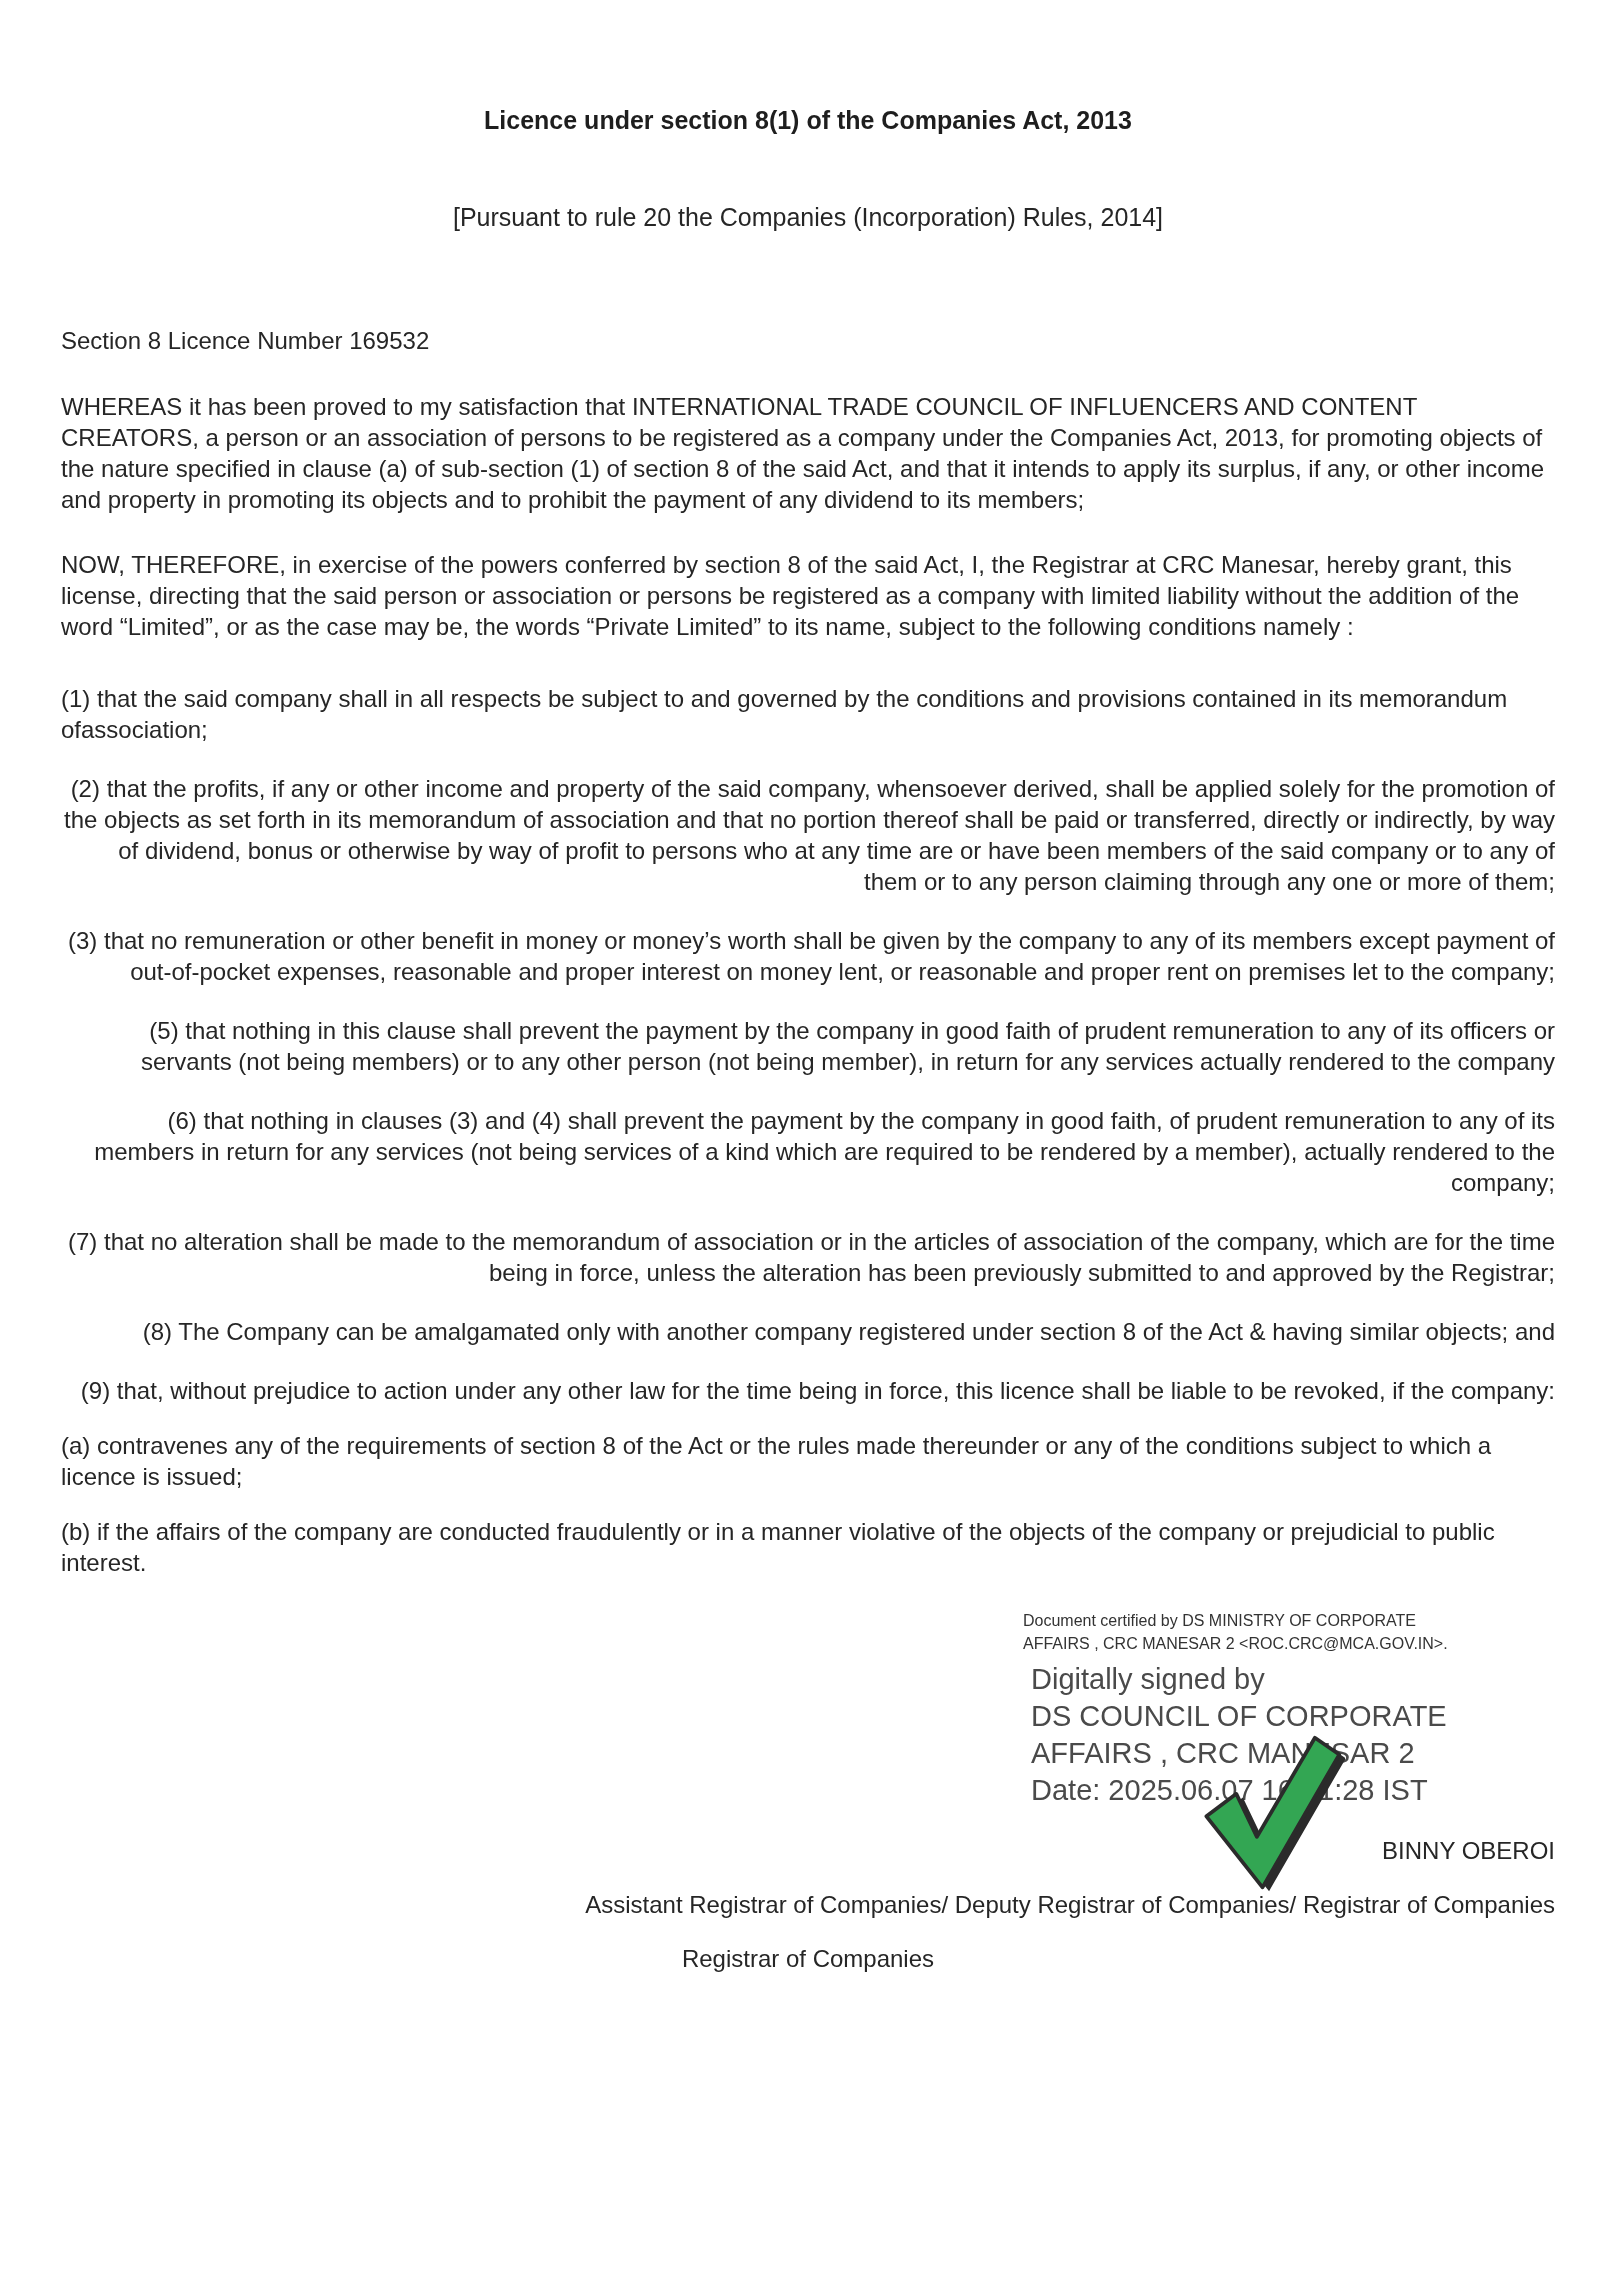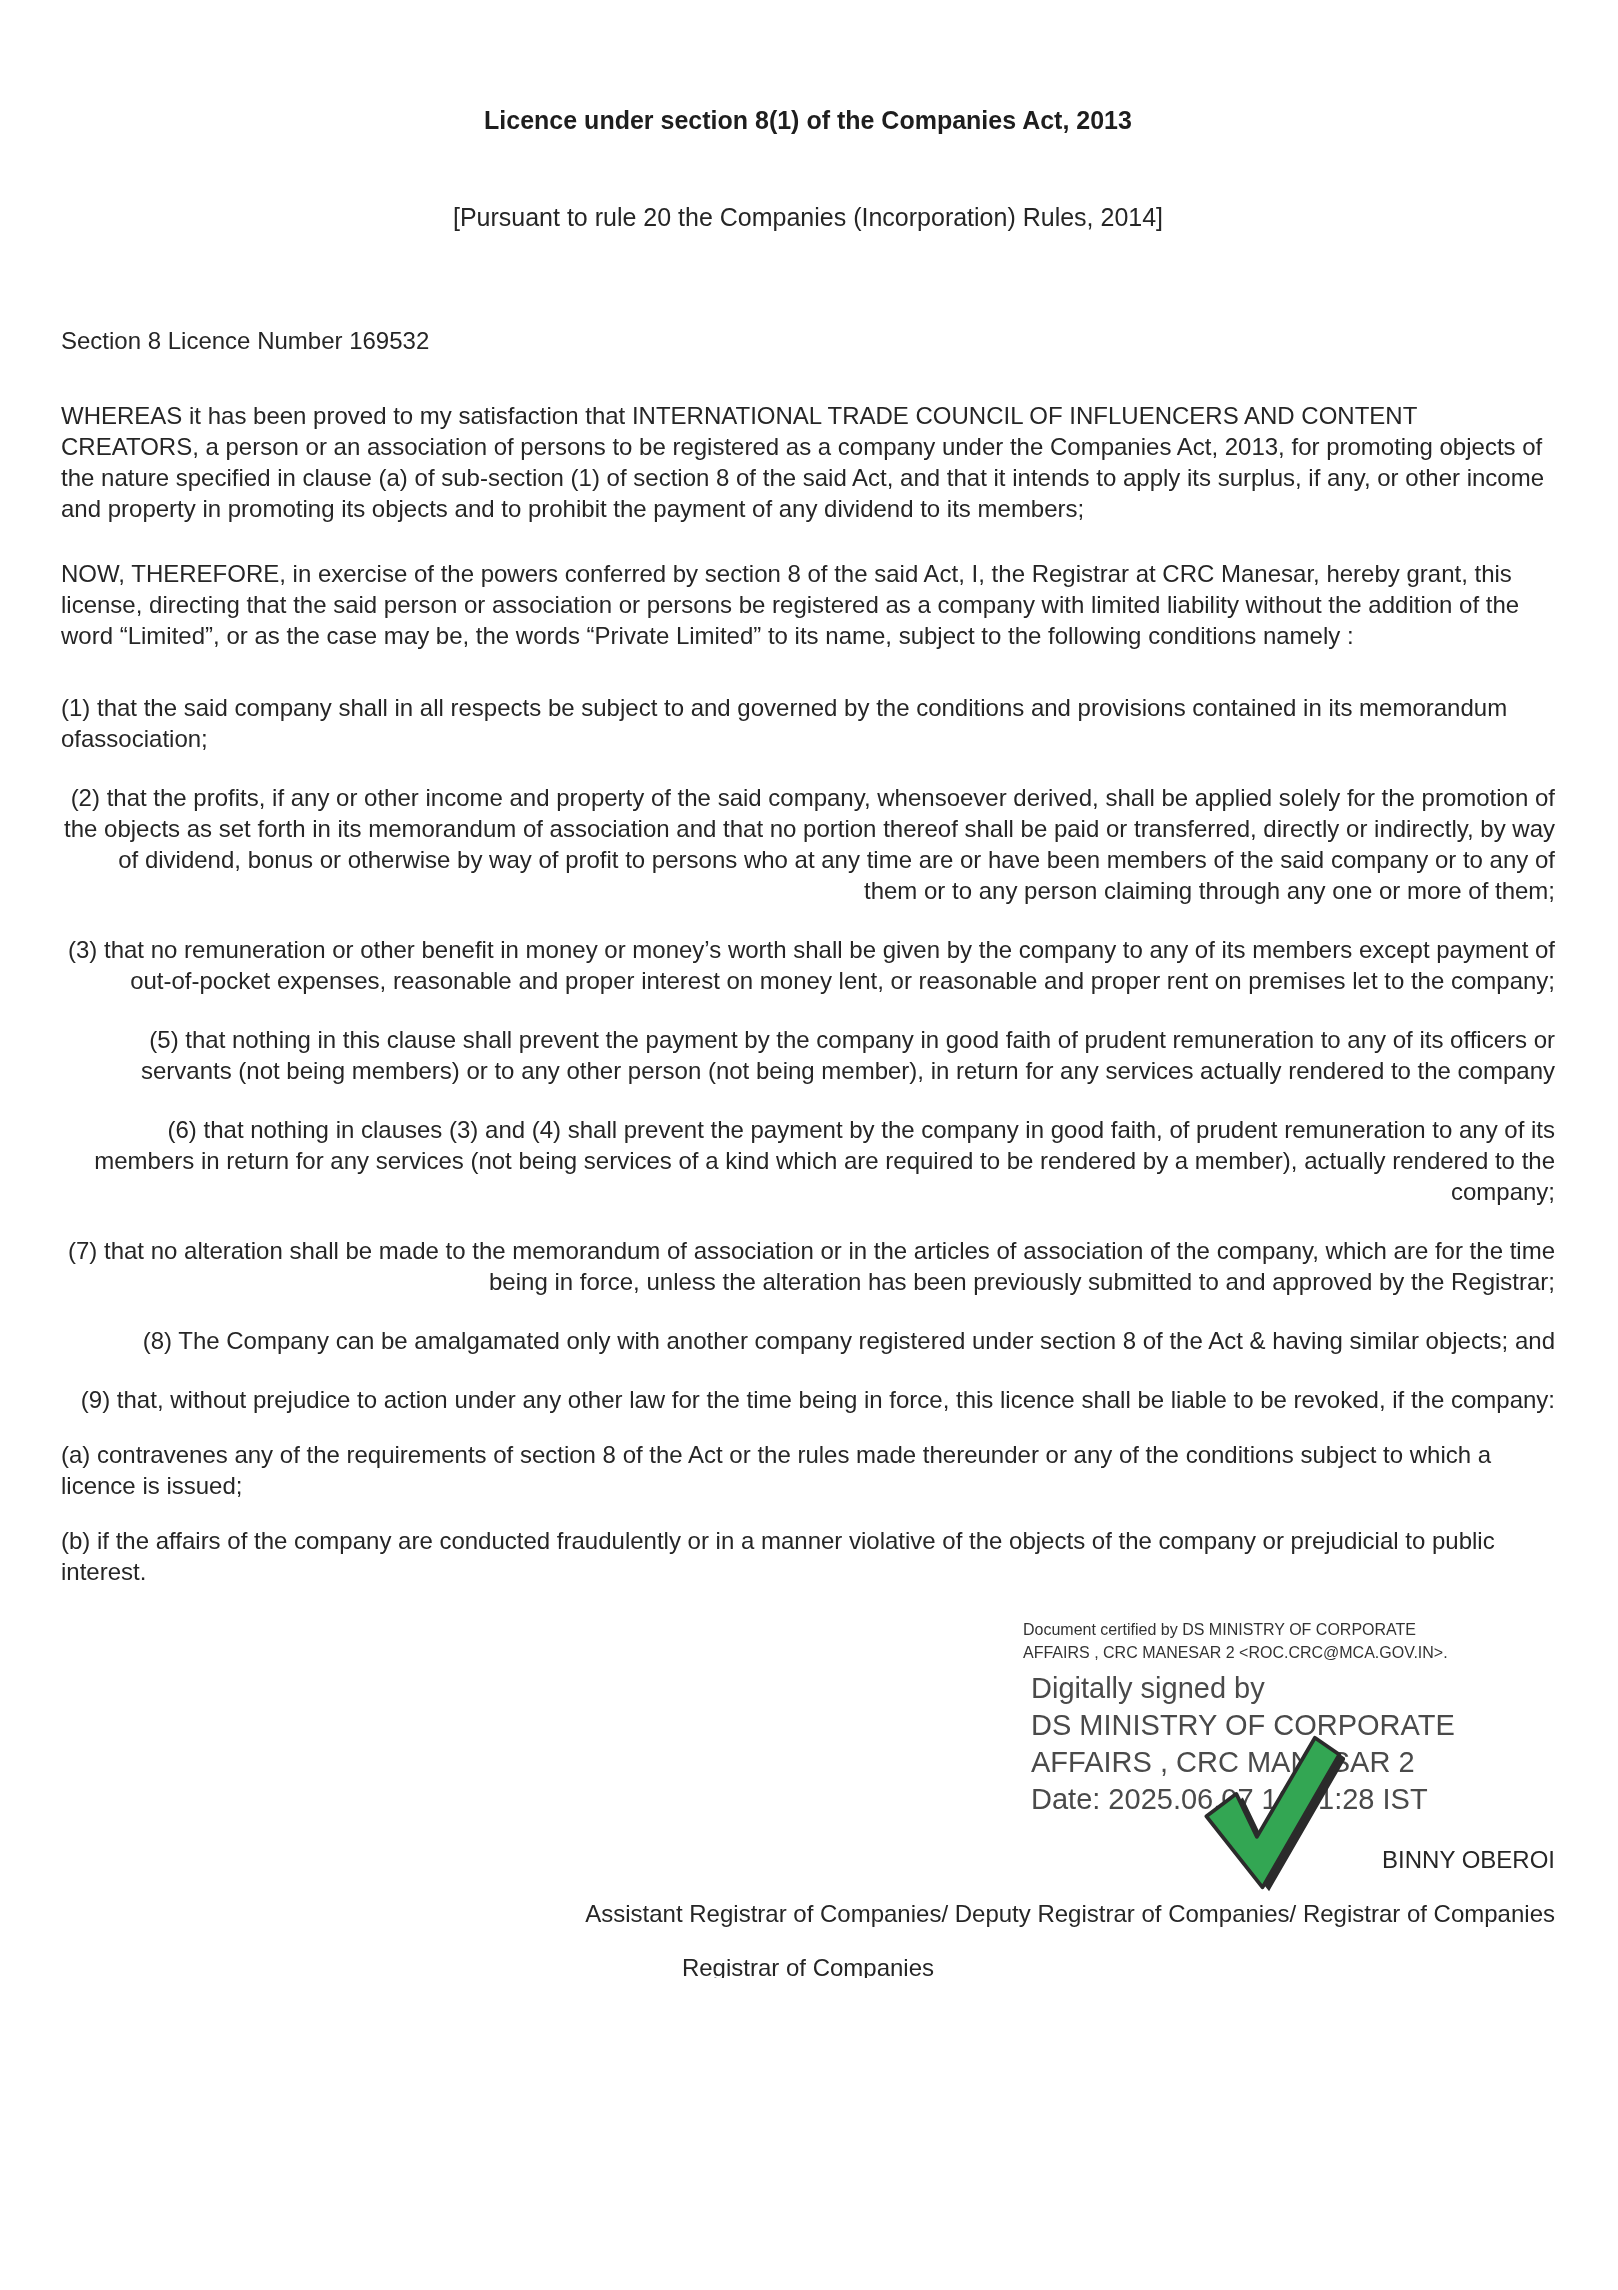--- a/index.html
+++ b/index.html
@@ -38,21 +38,21 @@
   .licence-no {
     margin-top: 92px;
     font-size: 24px; line-height: 31px;
     color: #262626;
   }
   .para {
     font-size: 24px; line-height: 31px;
     color: #262626;
     text-align: left;
   }
-  .whereas { margin-top: 44px; }
+  .whereas { margin-top: 35px; }
   .now { margin-top: 34px; }
   .cond-first { margin-top: 41px; }
   .cond { margin-top: 28px; text-align: right; }
   .sub { margin-top: 24px; }
   .cert-note {
     margin-top: 32px;
     margin-left: 962px;
     width: 455px;
     font-size: 16px; line-height: 22.5px;
     color: #333333;
@@ -114,21 +114,21 @@
     <p class="para cond">(8) The Company can be amalgamated only with another company registered under section 8 of the Act &amp; having similar objects; and</p>
     <p class="para cond">(9) that, without prejudice to action under any other law for the time being in force, this licence shall be liable to be revoked, if the company:</p>
 
     <p class="para sub">(a) contravenes any of the requirements of section 8 of the Act or the rules made thereunder or any of the conditions subject to which a licence is issued;</p>
     <p class="para sub">(b) if the affairs of the company are conducted fraudulently or in a manner violative of the objects of the company or prejudicial to public interest.</p>
 
     <div class="cert-note">Document certified by DS MINISTRY OF CORPORATE AFFAIRS , CRC MANESAR 2 &lt;ROC.CRC@MCA.GOV.IN&gt;.</div>
 
     <div class="signed-block">
       <div>Digitally signed by</div>
-      <div>DS MINISTRY OF CORPORATE</div>
+      <div>DS COUNCIL OF CORPORATE</div>
       <div>AFFAIRS , CRC MANESAR 2</div>
       <div>Date: 2025.06.07 16:31:28 IST</div>
     </div>
 
     <div class="r-line r-name">BINNY OBEROI</div>
     <div class="r-line r-desig">Assistant Registrar of Companies/ Deputy Registrar of Companies/ Registrar of Companies</div>
     <div class="r-line r-office">Registrar of Companies</div>
     <div class="r-line r-centre">Central Registration Centre</div>
 
     <div class="r-line r-dated">

